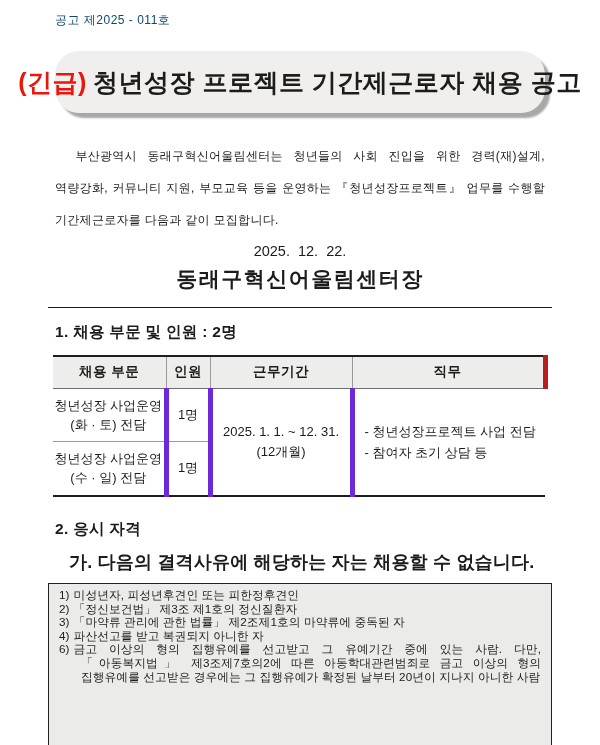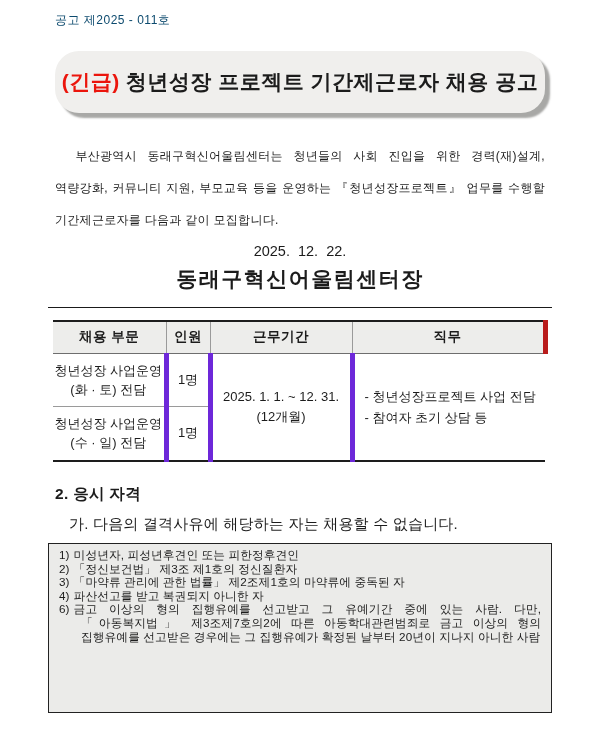--- a/index.html
+++ b/index.html
@@ -11,21 +11,21 @@
   }
   .page { width:600px; height:745px; padding:12px 55px 0 55px; overflow:hidden; }
 
   .doc-no { font-size:12px; letter-spacing:.5px; color:#0c4a6e; }
 
   .banner {
     margin-top:22px; height:62px; border-radius:24px;
     background:#f0efed;
     box-shadow:5px 5px 2px #a8a8a6;
     display:flex; align-items:center; justify-content:center;
-    font-size:21px; font-weight:bold; letter-spacing:.5px;
+    font-size:25px; font-weight:bold; letter-spacing:.5px;
     white-space:nowrap;
   }
   .banner .urgent { color:#eb150c; margin-right:6px; }
 
   .intro {
     margin-top:27px; font-size:12px; line-height:32px;
     text-align:justify; text-indent:1.7em; word-break:keep-all;
     letter-spacing:.3px;
   }
 
@@ -56,21 +56,21 @@
   .recruit th:last-child { border-right:5px solid #b91c1c; }
   .recruit td { border-left:5px solid #6d28d9; vertical-align:middle; }
   .recruit td:first-child { border-left:none; }
   .recruit tbody tr + tr td { border-top:1px solid #9a9a9a; }
   td.c-dept { height:53px; text-align:center; white-space:pre-line; line-height:19px; }
   tr + tr td.c-dept { height:55px; }
   td.c-count { text-align:center; }
   td.c-period { text-align:center; white-space:pre-line; line-height:20px; }
   td.c-duty { text-align:left; padding-left:10px; white-space:pre-line; line-height:21px; }
 
-  .sub-line { margin-top:10px; margin-left:14px; font-size:15px; letter-spacing:.2px; }
+  .sub-line { margin-top:10px; margin-left:14px; font-size:18px; letter-spacing:.2px;font-weight:bold; }
 
   .disq-box {
     margin:9px -7px 0 -7px; height:170px; overflow:hidden;
     background:#ebebe9; border:1.8px solid #222222;
     padding:4px 10px 0 10px;
     font-size:11.7px; line-height:13.6px;
   }
   .disq-item {
     padding-left:22px; text-indent:-22px;
     text-align:justify; word-break:keep-all; letter-spacing:.1px;
@@ -90,20 +90,21 @@
   </div>
 
   <p class="intro">부산광역시 동래구혁신어울림센터는 청년들의 사회 진입을 위한 경력(재)설계, 역량강화, 커뮤니티 지원, 부모교육 등을 운영하는 『청년성장프로젝트』 업무를 수행할 기간제근로자를 다음과 같이 모집합니다.</p>
 
   <div class="date-line">2025.  12.  22.</div>
 
   <div class="signer">동래구혁신어울림센터장</div>
 
   <hr class="rule">
 
+  <div class="sec-heading">1. 채용 부문 및 인원 : 2명</div>
 
   <table class="recruit">
     <colgroup>
       <col style="width:113px">
         <col style="width:44px">
         <col style="width:142px">
         <col style="width:193px">
     </colgroup>
     <thead>
       <tr>

